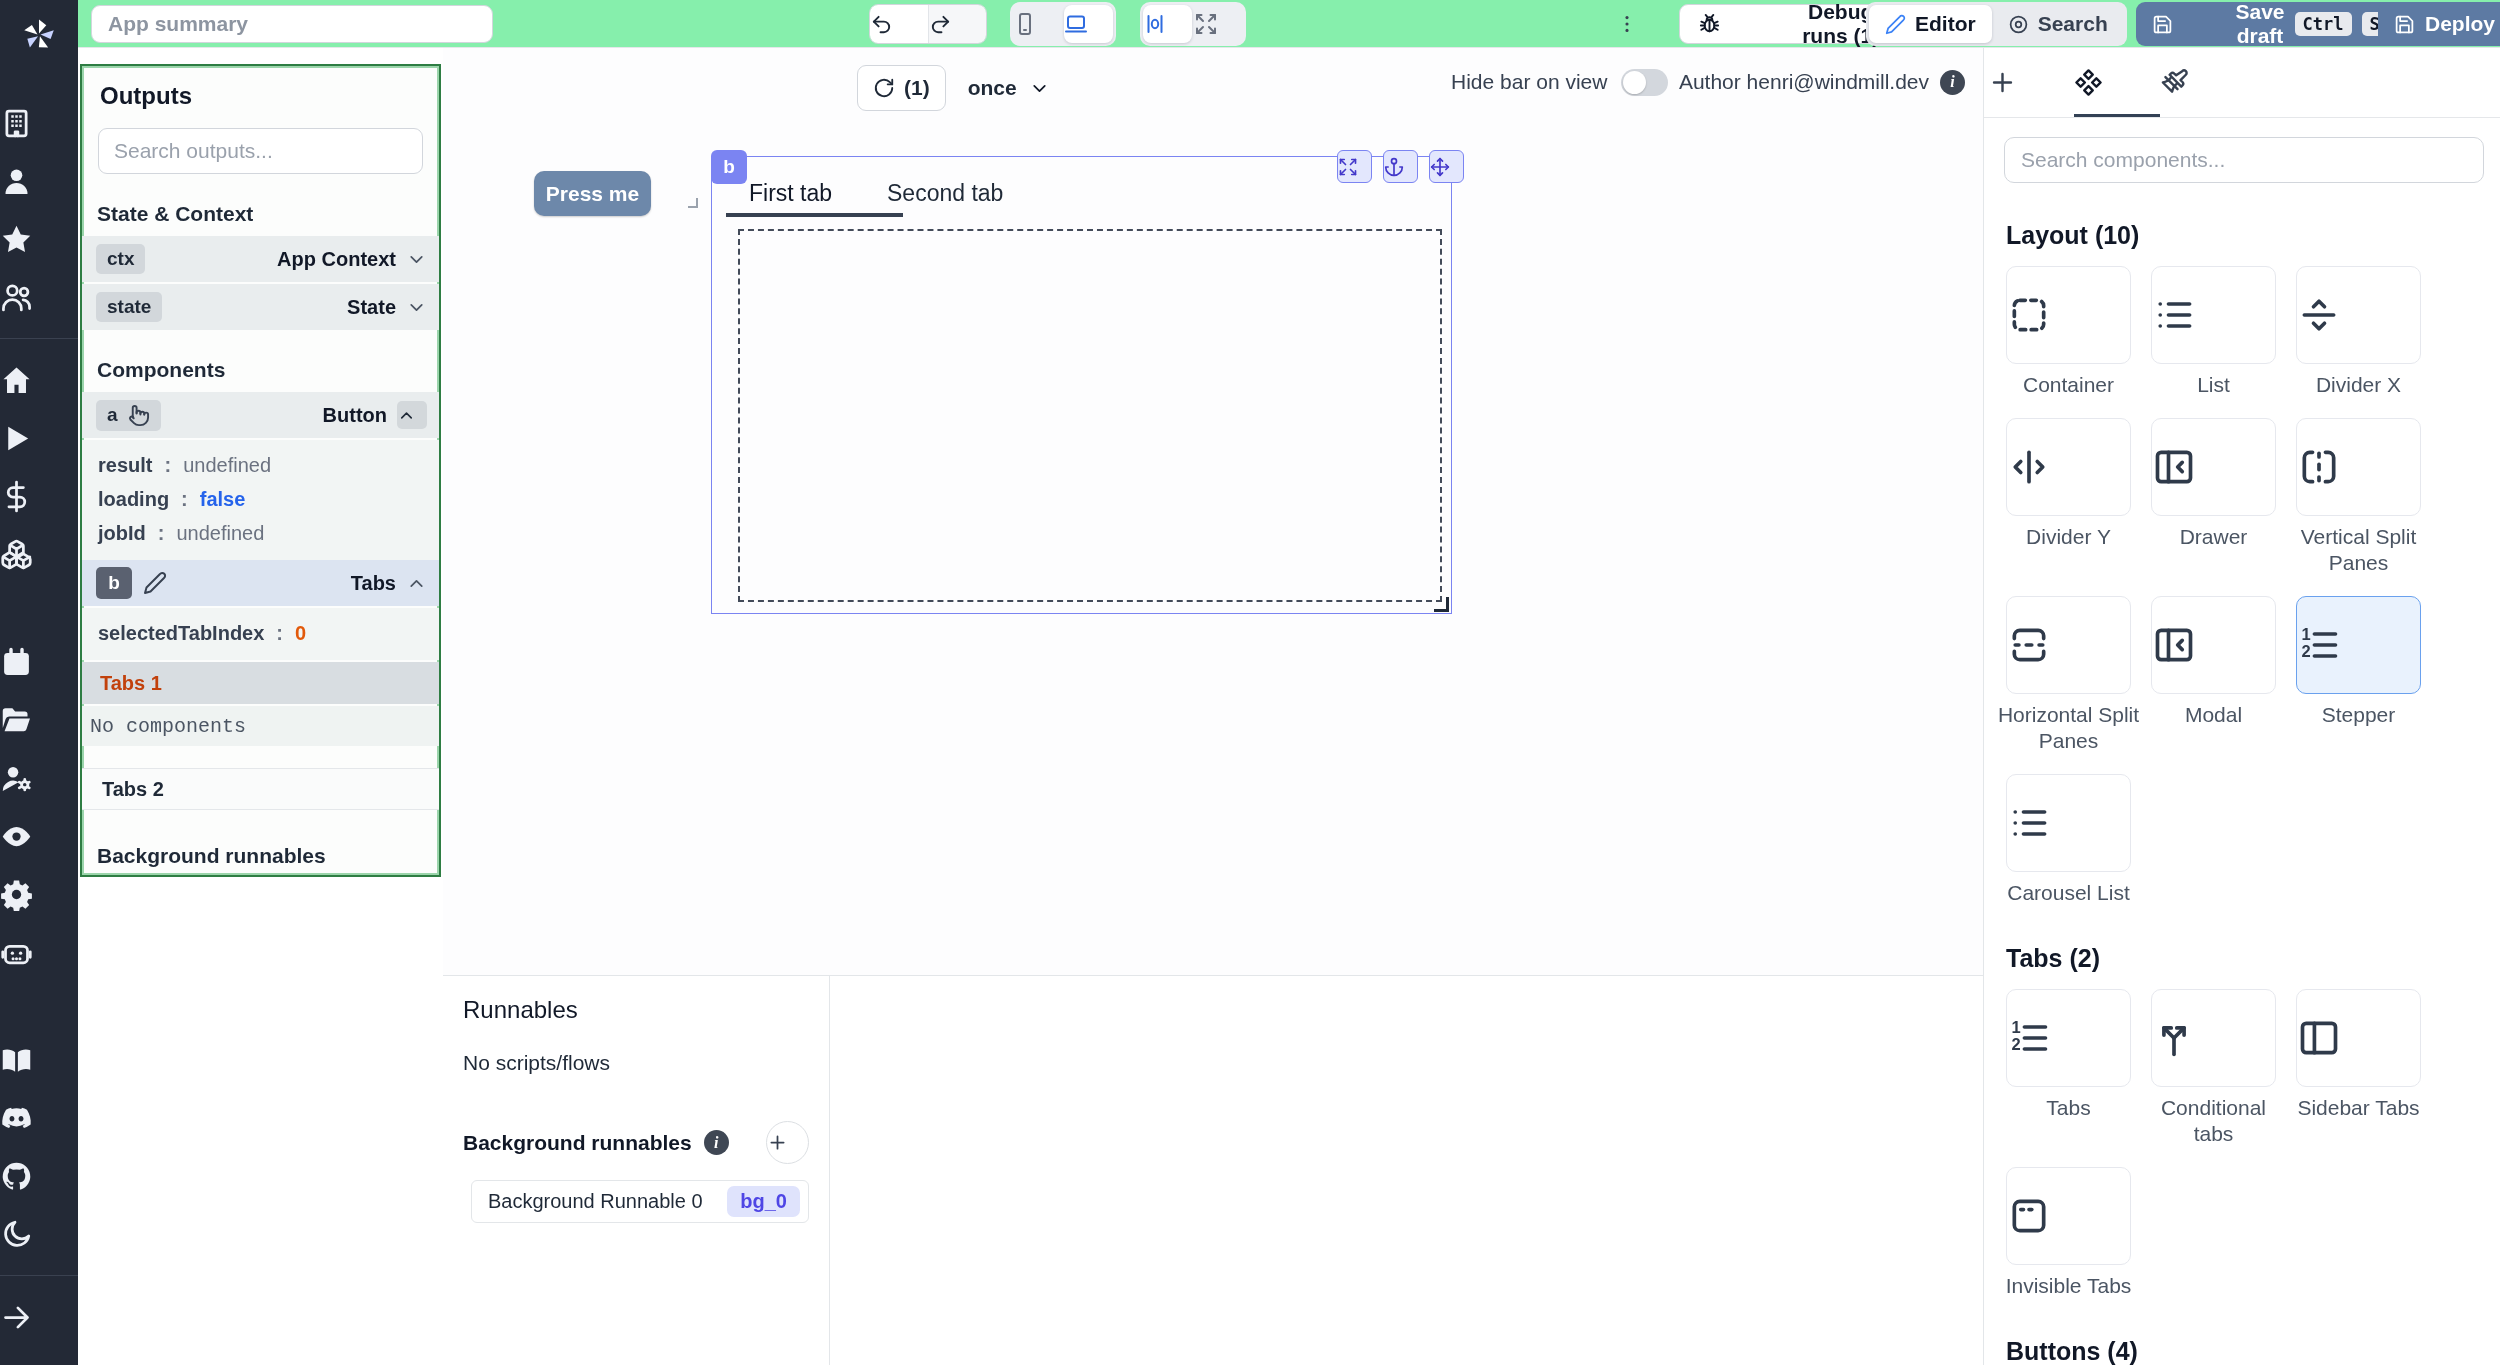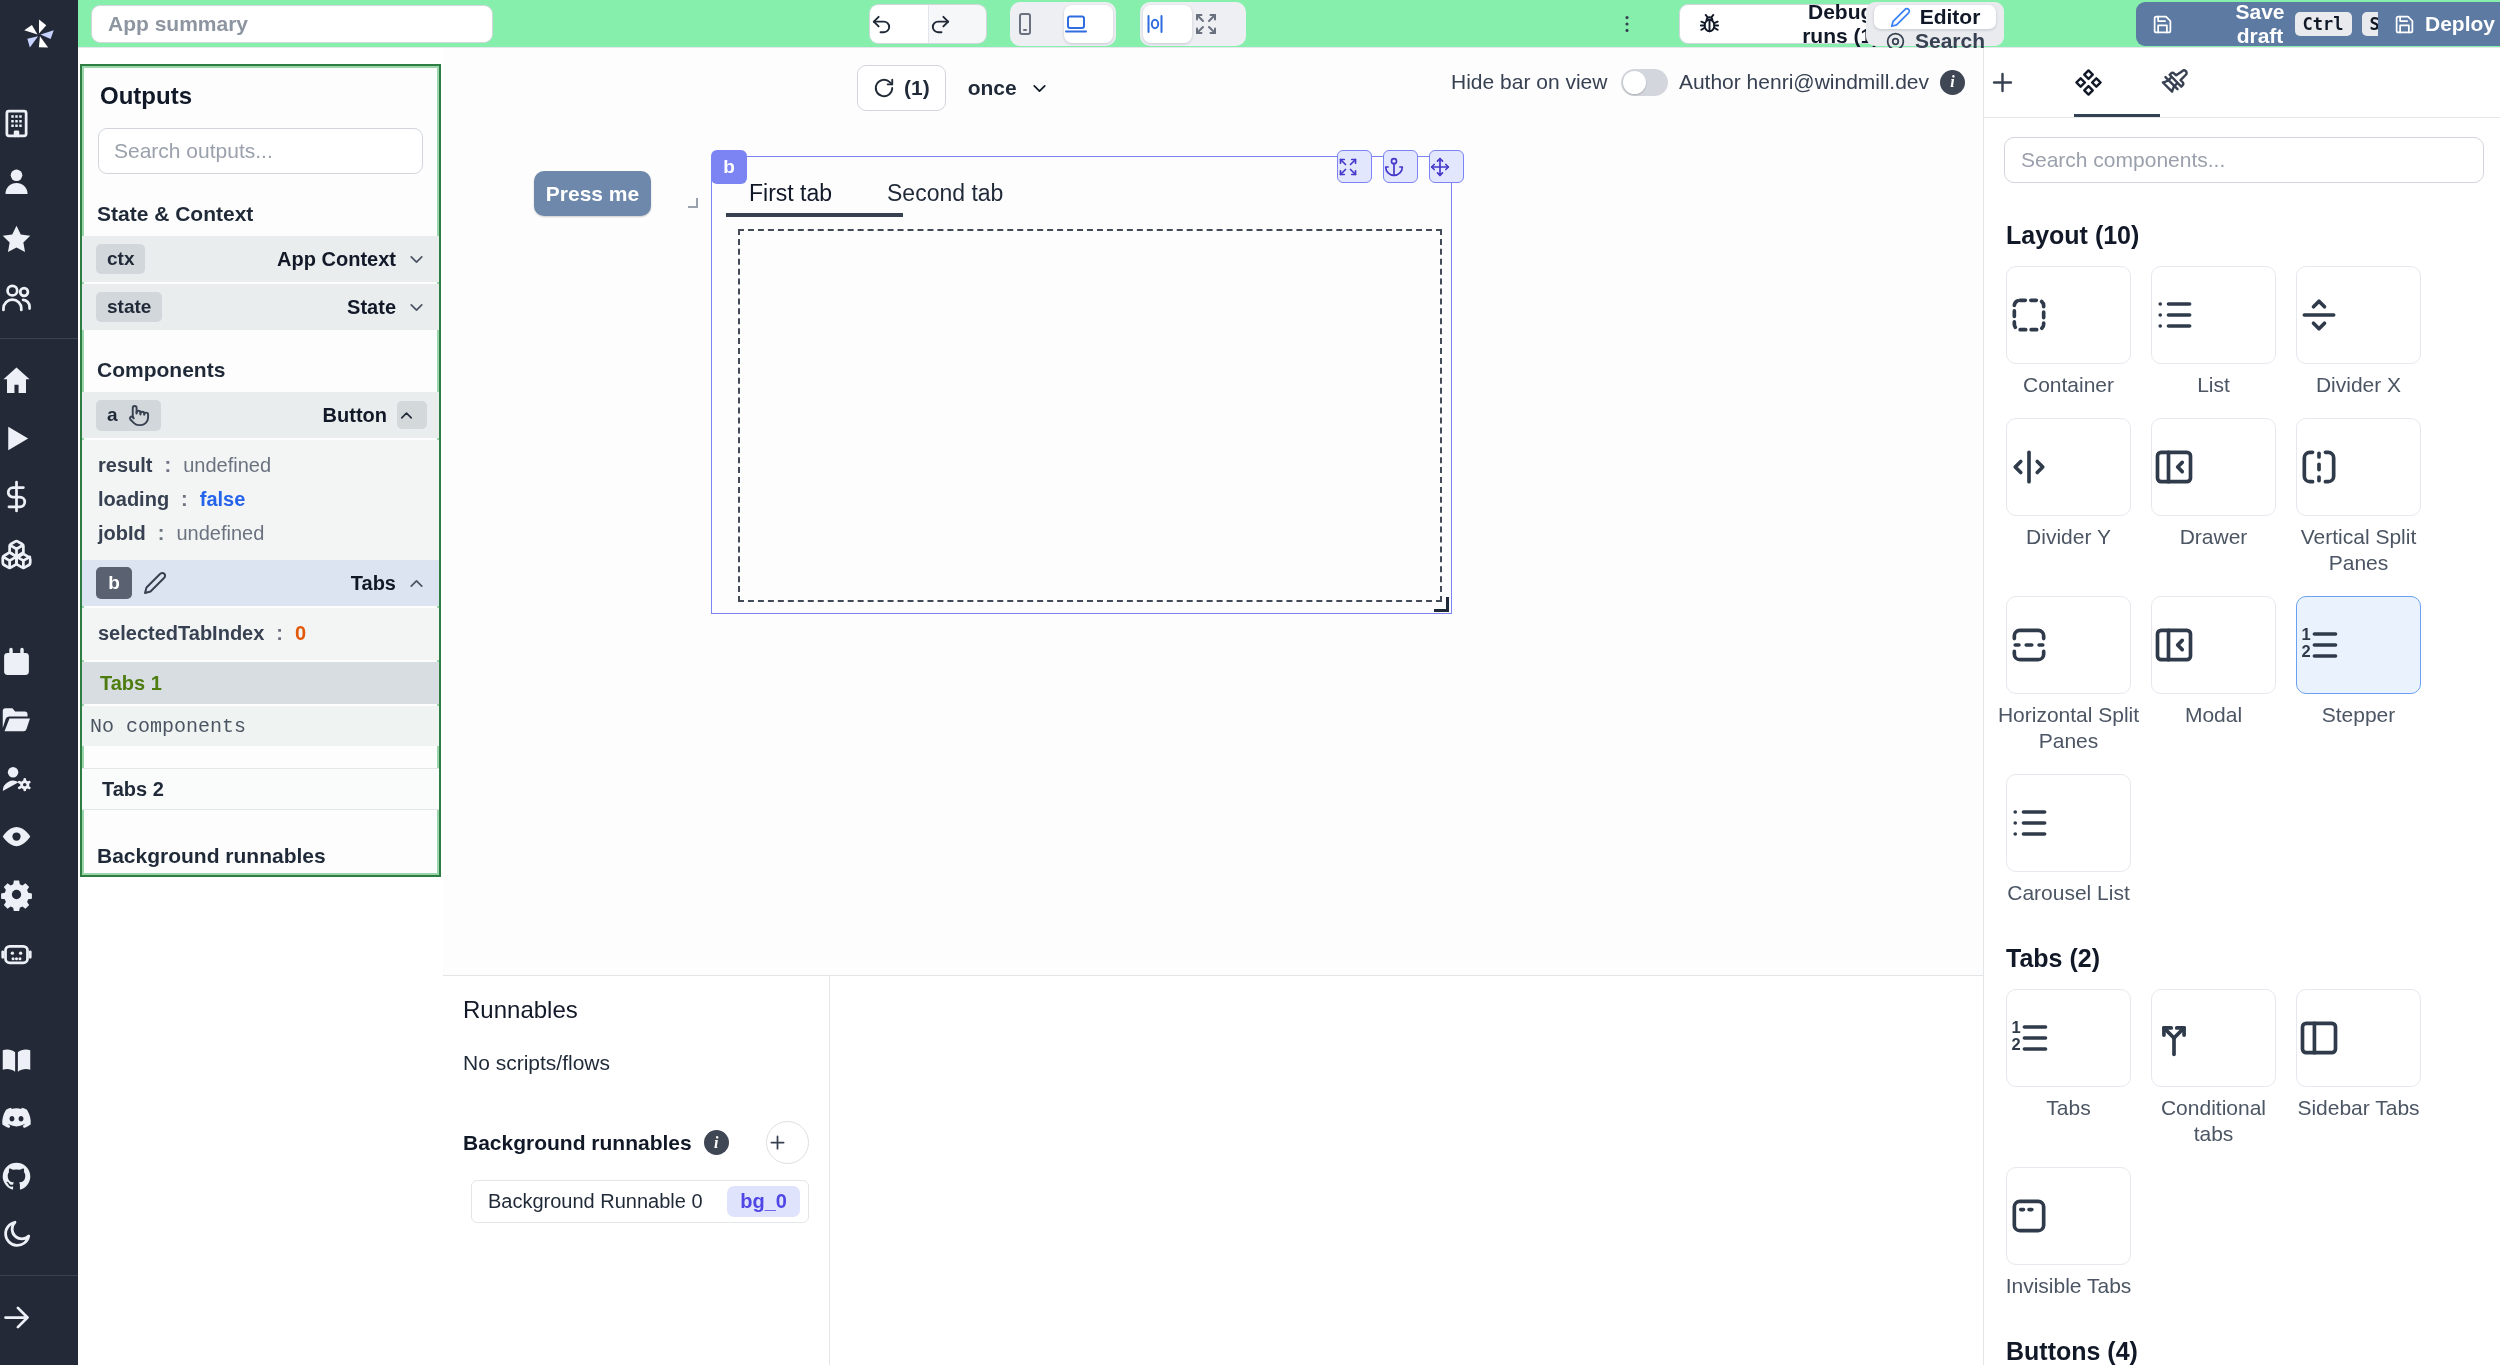--- a/index.html
+++ b/index.html
@@ -26,21 +26,21 @@
   .undo-group .ubtn + .ubtn { border-left:1px solid #e2e5e9; background:#f6f7f9; }
   .ubtn svg { width:23px; height:23px; }
   .pill-group { position:absolute; top:2px; height:44px; background:#edeff3; border-radius:10px; display:flex; align-items:center; padding:3px; gap:2px; }
   .pill-group .pcellb { width:49px; height:38px; display:flex; align-items:center; justify-content:center; border-radius:8px; color:#69707e; cursor:pointer; }
   .pill-group .pcellb.sel { background:#fff; color:#2f6ce0; box-shadow:0 1px 3px rgba(20,30,50,.18); }
   .pill-group .pcellb svg { width:24px; height:24px; }
   .kebab { position:absolute; left:1538px; top:8px; width:34px; height:32px; display:flex; align-items:center; justify-content:center; color:#374151; cursor:pointer; }
   .kebab svg { width:22px; height:22px; }
   .debug-btn { position:absolute; left:1601px; top:4px; height:40px; padding:0 18px; border:1px solid #d2d6dc; border-radius:9px; background:#fff; display:flex; align-items:center; gap:10px; font-weight:bold; font-size:21px; color:#111827; cursor:pointer; }
   .debug-btn svg { width:23px; height:23px; }
-  .seg-group { position:absolute; left:1788px; top:2px; height:44px; background:#e9ebef; border-radius:9px; display:flex; align-items:center; padding:3px;flex-direction:column; }
+  .seg-group { position:absolute; left:1788px; top:2px; height:44px; background:#e9ebef; border-radius:9px; display:flex; align-items:center; padding:3px; }
   .seg { height:38px; display:flex; align-items:center; gap:9px; padding:0 16px; border-radius:7px; font-weight:bold; font-size:21px; color:#374151; cursor:pointer; }
   .seg.sel { background:#fff; box-shadow:0 1px 3px rgba(20,30,50,.18); color:#111827; }
   .seg svg { width:21px; height:21px; }
   .seg.sel svg { color:#3b82f6; }
   .blue-btn { position:absolute; top:2px; height:44px; background:#5d7aa3; border:none; border-radius:9px; color:#fff; display:flex; align-items:center; gap:10px; padding:0 16px; font:bold 21px "Liberation Sans", sans-serif; cursor:pointer; }
   .blue-btn svg { width:21px; height:21px; }
   .kbd { background:#e8eaee; color:#111827; border-radius:5px; padding:2px 8px; font:bold 17px "DejaVu Sans Mono", monospace; }
 
   
   .left-col { position:absolute; left:78px; top:48px; width:365px; bottom:0; background:#fff; }
@@ -60,21 +60,21 @@
   .row-b { background:#dce4f1; }
   .badge-dark { background:#5a6170; color:#fff; border-radius:5px; width:36px; height:32px; display:flex; align-items:center; justify-content:center; font-weight:bold; font-size:19px; }
   .pencil-ic { width:24px; height:24px; color:#374151; margin-left:11px; }
   .kvblock { background:#f2f5f4; padding:8px 0 10px 16px; }
   .kv { display:flex; gap:12px; font-size:20px; line-height:34px; }
   .kv .k { color:#374151; font-weight:bold; }
   .kv .c { color:#6b7280; font-weight:bold; }
   .v-undef { color:#6b7280; }
   .v-false { color:#2563eb; font-weight:bold; }
   .v-num { color:#e2590a; font-weight:bold; }
-  .subtab-h { height:42px; background:#d8dde1; display:flex; align-items:center; padding-left:18px; font-weight:bold; font-size:20px; color:#4d7c0f; margin-top:2px; }
+  .subtab-h { height:42px; background:#d8dde1; display:flex; align-items:center; padding-left:18px; font-weight:bold; font-size:20px; color:#c2410c; margin-top:2px; }
   .subtab-empty { height:40px; background:#eff3f2; display:flex; align-items:center; padding-left:8px; font-size:20px; color:#4b5563; margin-top:2px;font-family:Liberation Mono, monospace; }
   .subtab-h2 { height:42px; background:#fafbfb; border-top:1px solid #e4e7ea; border-bottom:1px solid #e4e7ea; display:flex; align-items:center; padding-left:20px; font-weight:bold; font-size:20px; color:#1f2937; margin-top:22px; cursor:pointer; }
 
   
   .canvas { position:absolute; left:443px; top:48px; width:1540px; bottom:0; background:#fdfdfe; }
   .canvas-toolbar { position:absolute; left:0; top:0; right:0; height:68px; }
   .refresh-wrap { position:absolute; left:414px; top:17px; display:flex; align-items:center; }
   .refresh-btn { height:46px; border:1px solid #d2d6dc; border-radius:9px; background:#fff; display:flex; align-items:center; gap:9px; padding:0 15px; font-weight:bold; font-size:21px; color:#1f2937; cursor:pointer; }
   .refresh-btn svg { width:22px; height:22px; }
   .once-wrap { display:flex; align-items:center; gap:12px; margin-left:22px; font-weight:bold; font-size:21px; color:#1f2937; cursor:pointer; }

